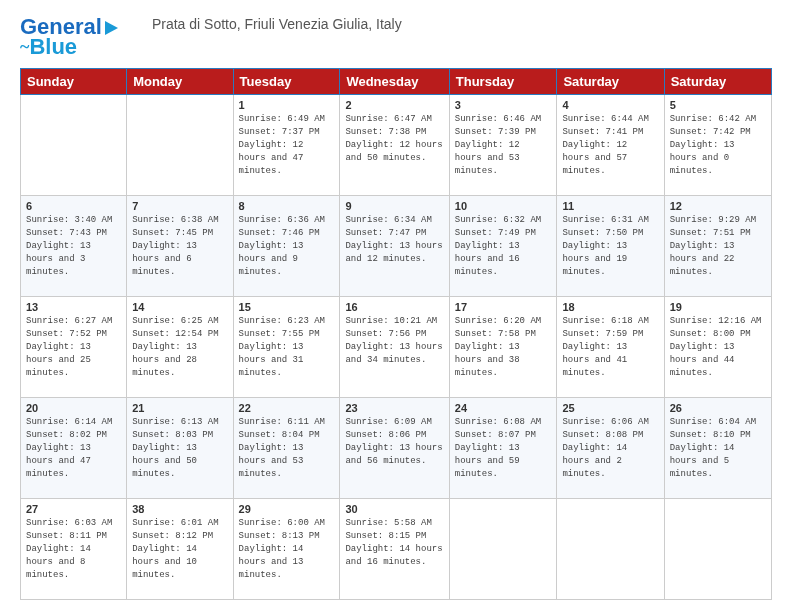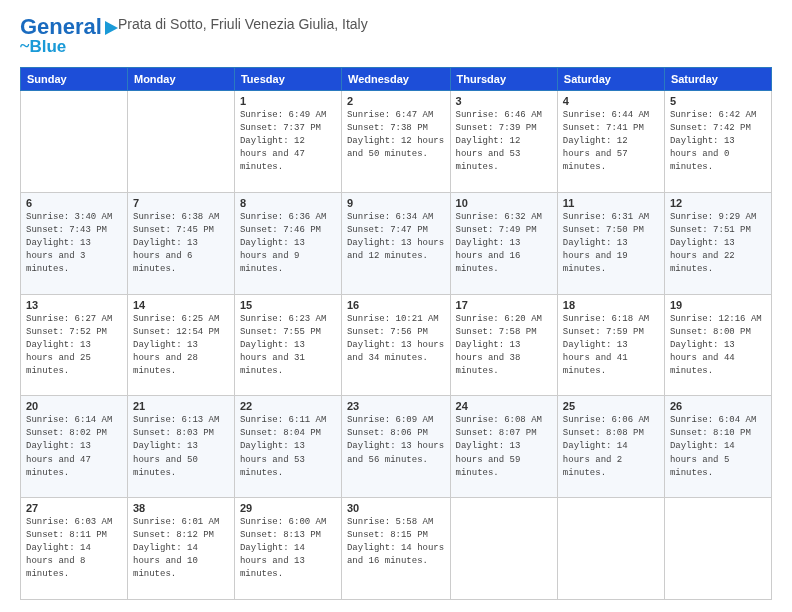--- a/index.html
+++ b/index.html
@@ -37,33 +37,34 @@
     }
     .title-month {
       font-size: 36px;
       font-weight: bold;
       color: #333;
       line-height: 1.1;
     }
     .title-location {
       font-size: 14px;
       color: #555;
+      margin-left: 34px;
     }
     .calendar {
       flex: 1;
       border-collapse: collapse;
       width: 100%;
       font-size: 9.5px;
     }
     .calendar th {
-      background-color: #1d4ed8;
+      background-color: #b91c1c;
       color: #fff;
       text-align: left;
       padding: 5px 6px;
-      font-size: 11px;
+      font-size: 13px;
       font-weight: bold;
       border: 1px solid #2a7abf;
     }
     .calendar td {
       border: 1px solid #ccc;
       vertical-align: top;
       padding: 4px 5px;
       width: 113px;
       min-height: 70px;
     }
@@ -95,21 +96,21 @@
 
 <div class="page">
   <div class="header">
     <div class="logo">
       <div class="logo-line">
         <span style="font-size:22px;font-weight:bold;color:#1a6bbf;line-height:1;">General</span>
         <span style="display:inline-block;width:0;height:0;border-top:7px solid transparent;border-bottom:7px solid transparent;border-left:13px solid #1a9ad7;margin-left:3px;margin-bottom:-2px;"></span>
       </div>
       <div style="display:flex;align-items:center;margin-top:-2px;">
         <span style="color:#1a9ad7;font-size:18px;font-weight:bold;font-family:Georgia,serif;margin-right:0px;">~</span>
-        <span style="font-size:17px;font-weight:bold;color:#1a9ad7;line-height:1;">Blue</span>
+        <span style="font-size:22px;font-weight:bold;color:#1a9ad7;line-height:1;">Blue</span>
       </div>
     </div>
     <div class="title-block">
       <div class="title-location">Prata di Sotto, Friuli Venezia Giulia, Italy</div>
     </div>
   </div>
 
   <table class="calendar">
     <thead>
       <tr>

